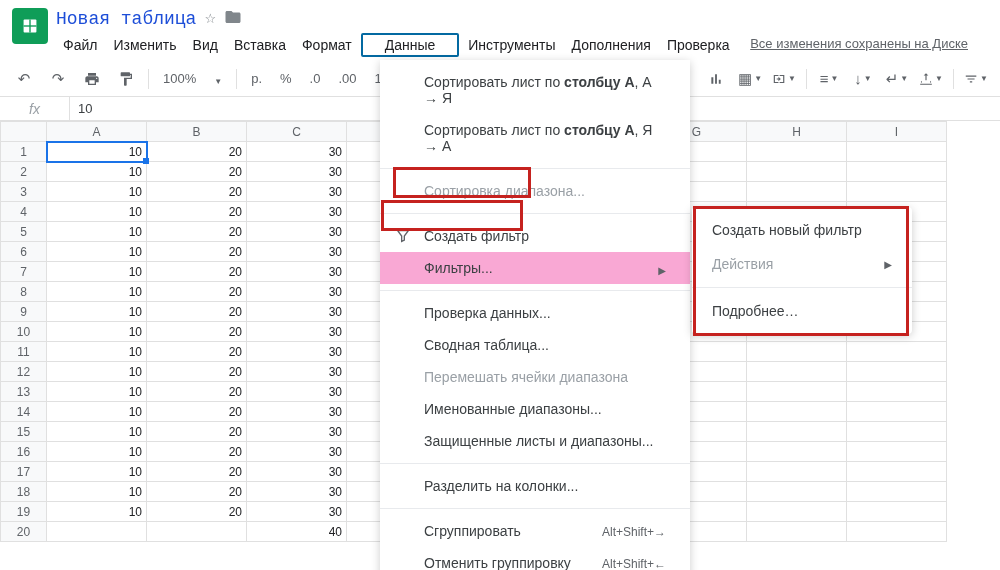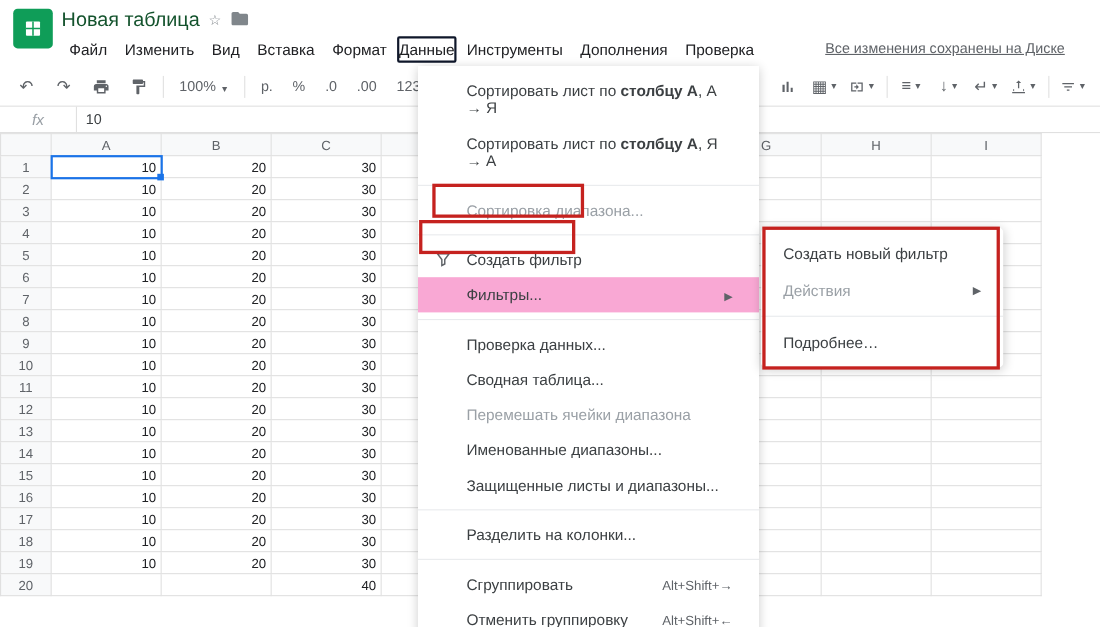--- a/index.html
+++ b/index.html
@@ -2,30 +2,30 @@
 <html><head>
 <meta charset="utf-8">
 <style>
   * { box-sizing: border-box; margin: 0; padding: 0; }
   body { font-family: Arial, sans-serif; font-size: 13px; color: #3c4043; background: #fff; width: 1000px; height: 570px; overflow: hidden; position: relative; }
   .header { display: flex; align-items: flex-start; padding: 8px 12px 0 12px; }
   .logo { width: 36px; height: 36px; background: #0f9d58; border-radius: 4px; display: flex; align-items: center; justify-content: center; margin-right: 8px; }
   .logo svg { width: 22px; height: 22px; }
   .title-area { flex: 1; }
   .title-row { display: flex; align-items: center; gap: 8px; }
-  .doc-title { font-size: 18px; color: #14532d; font-weight: 400; }
+  .doc-title { font-size: 18px; color: #1d4ed8; font-weight: 400; font-family: Liberation Mono, monospace; }
   .star-icon, .folder-icon { color: #80868b; cursor: pointer; }
   .menu-bar { display: flex; gap: 2px; margin-top: 4px; }
   .menu-item { padding: 4px 7px; cursor: pointer; border-radius: 2px; color: #202124; font-size: 14px; }
-  .menu-item.active { border: 2px solid #0f172a; padding: 2px 0; }
+  .menu-item.active { border: 2px solid #0369a1; padding: 2px 22px; }
   .save-status { text-decoration: underline; color: #5f6368; font-size: 13px; position: absolute; right: 32px; top: 36px; cursor: pointer; }
   .toolbar { display: flex; align-items: center; padding: 4px 12px; border-bottom: 1px solid #e0e0e0; gap: 10px; height: 36px; margin-top: 4px; }
   .tb-btn { width: 24px; height: 24px; display: flex; align-items: center; justify-content: center; cursor: pointer; color: #5f6368; font-size: 15px; }
   .tb-sep { width: 1px; height: 20px; background: #e0e0e0; }
-  .tb-text { font-size: 13px; color: #5f6368; padding: 0 4px; cursor: pointer; display: flex; align-items: flex-end; gap: 2px; }
+  .tb-text { font-size: 13px; color: #5f6368; padding: 0 4px; cursor: pointer; display: flex; align-items: flex-end; gap: 16px; }
   .dd { font-size: 8px; margin-left: 2px; }
   .formula-bar { display: flex; align-items: center; border-bottom: 1px solid #e0e0e0; height: 24px; }
   .fx-label { width: 70px; text-align: center; font-style: italic; color: #9aa0a6; font-size: 14px; border-right: 1px solid #e0e0e0; height: 100%; display: flex; align-items: center; justify-content: center; }
   .formula-input { flex: 1; padding: 0 8px; font-size: 13px; height: 100%; display: flex; align-items: center; }
   .grid-area { position: relative; }
   table.sheet { border-collapse: collapse; table-layout: fixed; }
   table.sheet th, table.sheet td { border: 1px solid #e0e0e0; height: 20px; font-size: 12px; font-weight: 400; }
   table.sheet th.col-h { background: #f8f9fa; text-align: center; color: #5f6368; width: 100px; }
   table.sheet th.corner { background: #f8f9fa; width: 46px; }
   table.sheet th.row-h { background: #f8f9fa; text-align: center; color: #5f6368; width: 46px; }

